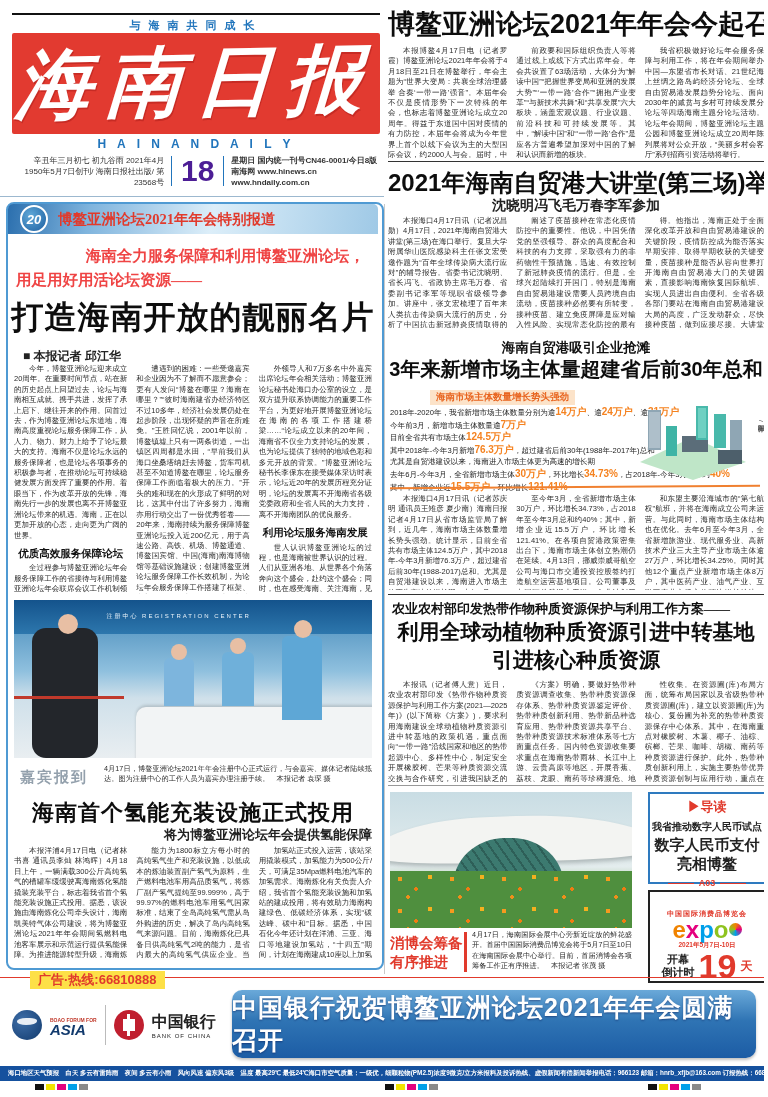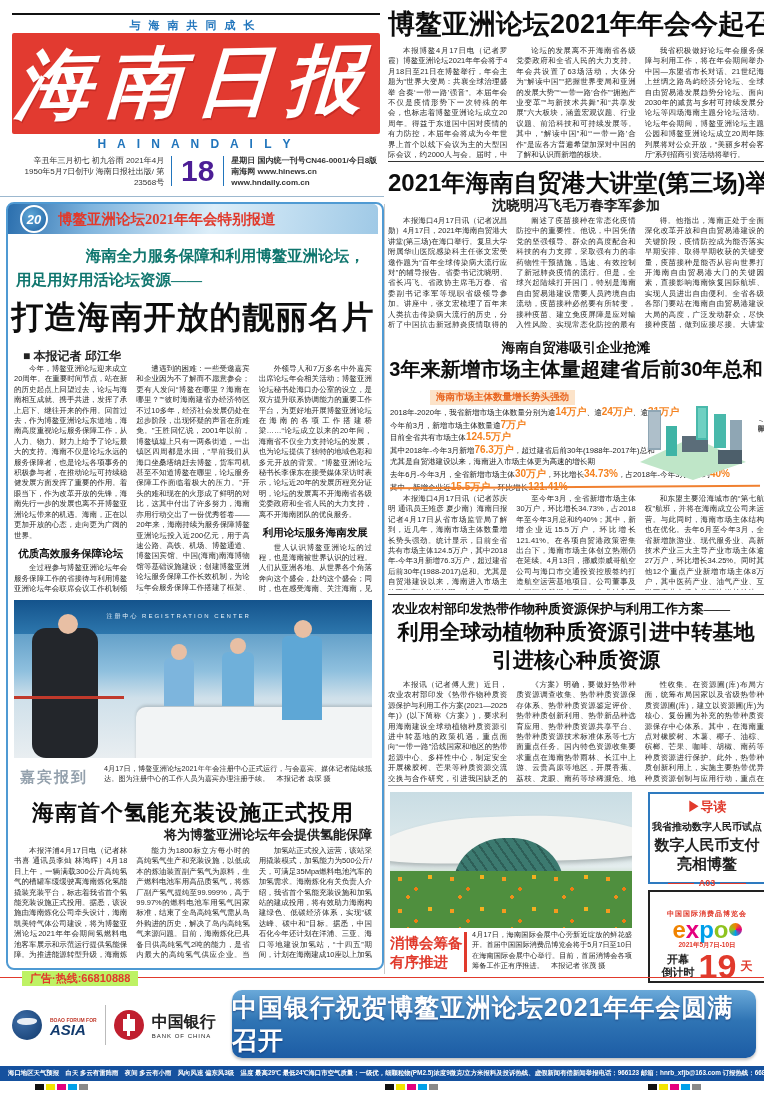--- a/index.html
+++ b/index.html
@@ -107,21 +107,21 @@
   <div class="abs" style="left:0;top:196px;width:384px;border-top:1px solid #9cb8cf;"></div>
 
   <div class="abs" style="left:384px;top:204px;width:1px;height:770px;background:#c9c9c9;"></div>
 
   <div class="abs headline ctr" style="left:388px;top:6px;width:376px;font-size:27px;white-space:nowrap;">博鳌亚洲论坛2021年年会今起召开</div>
   <div class="abs cols3 body-txt" style="left:388px;top:46px;width:376px;height:112px;">
     <div class="col">
         <p>本报博鳌4月17日电（记者罗霞）博鳌亚洲论坛2021年年会将于4月18日至21日在博鳌举行，年会主题为“世界大变局：共襄全球治理盛举 合奏‘一带一路’强音”。本届年会不仅是疫情形势下一次特殊的年会，也标志着博鳌亚洲论坛成立20周年。得益于东道国中国对疫情的有力防控，本届年会将成为今年世界上首个以线下会议为主的大型国际会议，约2000人与会。届时，中外领导人、外国</p>
       </div>
     <div class="col">
-        <p>论坛的发展离不开海南省各级党委政府和全省人民的大力支持。年会共设置了63场活动，大体分为“解读中国”“把握世界变局和亚洲的发展大势”“‘一带一路’合作”“拥抱产业变革”“与新技术共舞”和“共享发展”六大板块，涵盖宏观议题、行业议题、前沿科技和可持续发展等。其中，“解读中国”和“‘一带一路’合作”是应各方普遍希望加深对中国的了解和认识而新增的板块。</p>
+        <p>前政要和国际组织负责人等将通过线上或线下方式出席年会。年会共设置了63场活动，大体分为“解读中国”“把握世界变局和亚洲的发展大势”“‘一带一路’合作”“拥抱产业变革”“与新技术共舞”和“共享发展”六大板块，涵盖宏观议题、行业议题、前沿科技和可持续发展等。其中，“解读中国”和“‘一带一路’合作”是应各方普遍希望加深对中国的了解和认识而新增的板块。</p>
       </div>
     <div class="col">
         <p>我省积极做好论坛年会服务保障与利用工作，将在年会期间举办中国—东盟省市长对话、21世纪海上丝绸之路岛屿经济分论坛、全球自由贸易港发展趋势分论坛、面向2030年的减贫与乡村可持续发展分论坛等四场海南主题分论坛活动。论坛年会期间，博鳌亚洲论坛主题公园和博鳌亚洲论坛成立20周年陈列展将对公众开放，“美丽乡村会客厅”系列招商引资活动将举行。</p>
       </div>
   </div>
   <div class="abs hr-dark" style="left:388px;top:161px;width:376px;"></div>
 
   <div class="abs headline ctr" style="left:388px;top:167px;width:376px;font-size:24px;white-space:nowrap;">2021年海南自贸港大讲堂(第三场)举行</div>
   <div class="abs serif b ctr" style="left:388px;top:197px;width:376px;font-size:14px;">沈晓明冯飞毛万春李军参加</div>
   <div class="abs cols3 body-txt" style="left:388px;top:216px;width:376px;height:114px;">
@@ -226,21 +226,21 @@
       <div class="b red" style="font-size:34px;line-height:30px;">19</div>
       <div class="b red" style="font-size:12px;">天</div>
     </div>
   </div>
 
   <div id="sr-frame" class="abs" style="left:6px;top:202px;width:374px;height:764px;"></div>
   <div id="sr-banner" class="abs" style="left:8px;top:204px;width:370px;height:30px;">
     <div id="sr-logo">20</div>
     <div class="serif b red" style="font-size:14.5px;">博鳌亚洲论坛2021年年会特别报道</div>
   </div>
-  <div class="abs serif b" style="left:16px;top:244px;width:354px;font-size:15.5px;line-height:24px;text-indent:4.5em;color:#0f766e;">海南全力服务保障和利用博鳌亚洲论坛，用足用好用活论坛资源——</div>
+  <div class="abs serif b" style="left:16px;top:244px;width:354px;font-size:15.5px;line-height:24px;text-indent:4.5em;color:#ef4444;">海南全力服务保障和利用博鳌亚洲论坛，用足用好用活论坛资源——</div>
   <div class="abs headline ctr" style="left:10px;top:296px;width:366px;font-size:32px;letter-spacing:1px;white-space:nowrap;">打造海南开放的靓丽名片</div>
   <div class="abs b" style="left:23px;top:348px;font-size:12px;">■ 本报记者 邱江华</div>
   <div class="abs cols3 body-txt" style="left:14px;top:364px;width:358px;height:230px;">
     <div class="col">
       <p>今年，博鳌亚洲论坛迎来成立20周年。在重要时间节点，站在新的历史起点上回望过去，论坛与海南相互成就、携手共进，发挥了承上启下、继往开来的作用。回首过去，作为博鳌亚洲论坛东道地，海南高度重视论坛服务保障工作，从人力、物力、财力上给予了论坛最大的支持。海南不仅是论坛永远的服务保障者，也是论坛各项事务的积极参与者，在推动论坛可持续稳健发展方面发挥了重要的作用。着眼当下，作为改革开放的先锋，海南先行一步的发展也离不开博鳌亚洲论坛带来的机遇。海南，正在以更加开放的心态，走向更为广阔的世界。</p>
       <div class="subhead">优质高效服务保障论坛</div>
       <p>全过程参与博鳌亚洲论坛年会服务保障工作的省接待与利用博鳌亚洲论坛年会联席会议工作机制领导小组办公室、省外事办公室主任王胜仍然记得，论坛成立之初嘉宾来琼工作所</p>
     </div>
     <div class="col">
         <p>遭遇到的困难：一些受邀嘉宾和企业因为不了解而不愿意参会；更有人发问“博鳌在哪里？海南在哪里？”“彼时海南建省办经济特区不过10多年，经济社会发展仍处在起步阶段，出现怀疑的声音在所难免。”王胜回忆说，2001年以前，博鳌镇墟上只有一两条街道，一出镇区四周都是水田，“早前我们从海口坐桑塔纳赶去博鳌，货车司机甚至不知道博鳌在哪里，论坛服务保障工作面临着极大的压力。”开头的难和现在的火形成了鲜明的对比，这其中付出了许多努力，海南亦用行动交出了一份优秀答卷——20年来，海南持续为服务保障博鳌亚洲论坛投入近200亿元，用于高速公路、高铁、机场、博鳌通道、博鳌国宾馆、中国(海南)南海博物馆等基础设施建设；创建博鳌亚洲论坛服务保障工作长效机制，为论坛年会服务保障工作搭建了框架、完善了顶层设计；每年一线投入接待和服务保障人员1000余人，20年累计接待140多位中</p>
@@ -278,21 +278,21 @@
       </div>
     <div class="col">
         <p>能力为1800标立方每小时的高纯氢气生产和充装设施，以低成本的炼油装置副产氢气为原料，生产燃料电池车用高品质氢气，将炼厂副产氢气提纯至99.999%，高于99.97%的燃料电池车用氢气国家标准，结束了全岛高纯氢气需从岛外购进的历史，解决了岛内高纯氢气来源问题。目前，海南炼化已具备日供高纯氢气2吨的能力，是省内最大的高纯氢气供应企业。当天，由中国石化在海南建设的首座加氢站——中国石化琼海银丰撬装</p>
       </div>
     <div class="col">
         <p>加氢站正式投入运营，该站采用撬装模式，加氢能力为500公斤/天，可满足35Mpa燃料电池汽车的加氢需求。海南炼化有关负责人介绍，我省首个氢能充装设施和加氢站的建成投用，将有效助力海南构建绿色、低碳经济体系，实现“碳达峰、碳中和”目标。据悉，中国石化今年还计划在洋浦、三亚、海口等地建设加氢站，“十四五”期间，计划在海南建成10座以上加氢站，助力海南新能源产业发展和生态文明建设。</p>
       </div>
   </div>
 
   <div class="abs" style="left:0;top:977px;width:768px;border-top:1px solid #e13a2c;"></div>
-  <div class="abs b red" style="left:22px;top:971px;background:#bef264;padding:0 8px;font-size:11px;">广告·热线:66810888</div>
+  <div class="abs b red" style="left:30px;top:971px;background:#fde047;padding:0 8px;font-size:13px;">广告·热线:66810888</div>
 
   <div class="abs" style="left:12px;top:992px;width:216px;height:66px;display:flex;align-items:center;gap:8px;">
     <div class="boao-globe"></div>
     <div style="line-height:10px;">
       <div class="b" style="font-size:5px;color:#c0392b;">BOAO FORUM FOR</div>
       <div class="b" style="font-size:15px;color:#123a6d;font-style:italic;">ASIA</div>
     </div>
     <div style="width:1px;height:40px;background:#bbb;"></div>
     <div class="boc-circle"></div>
     <div>

